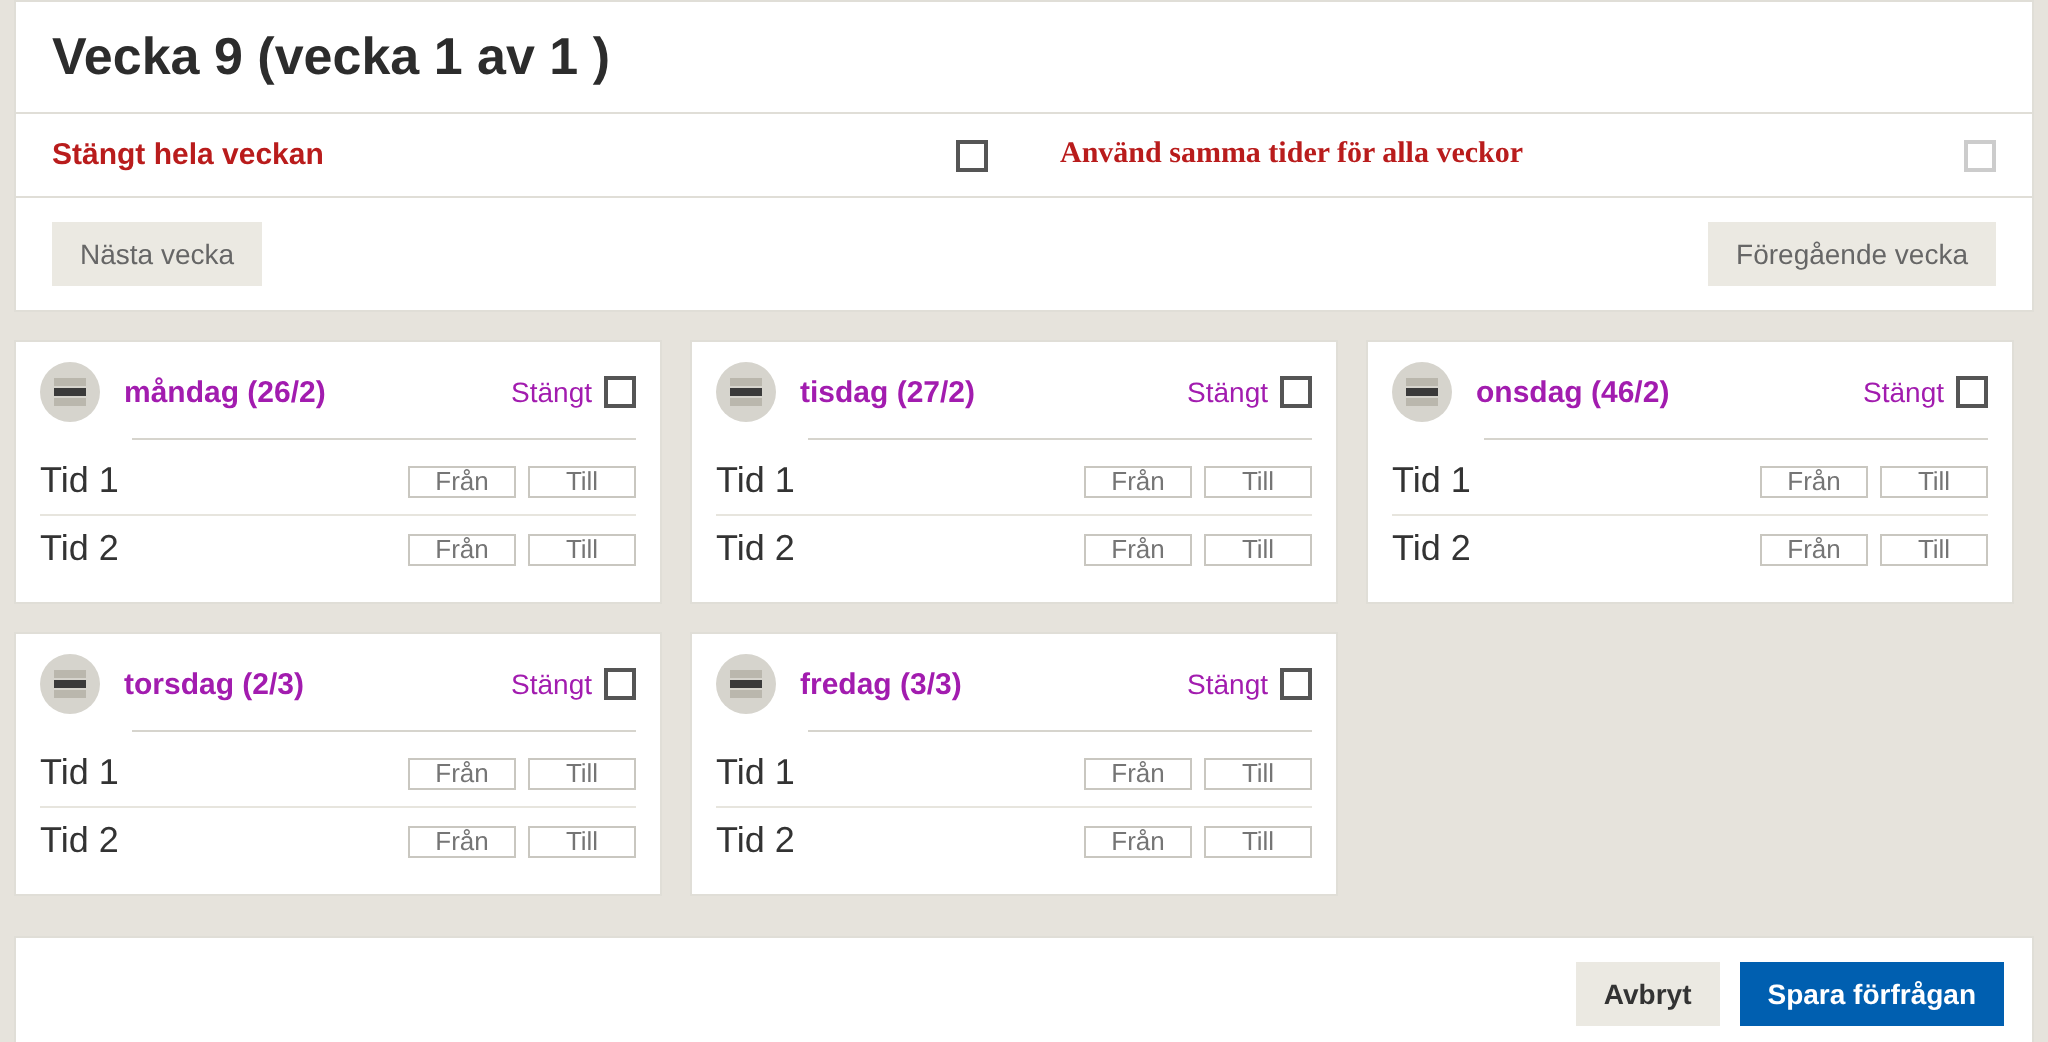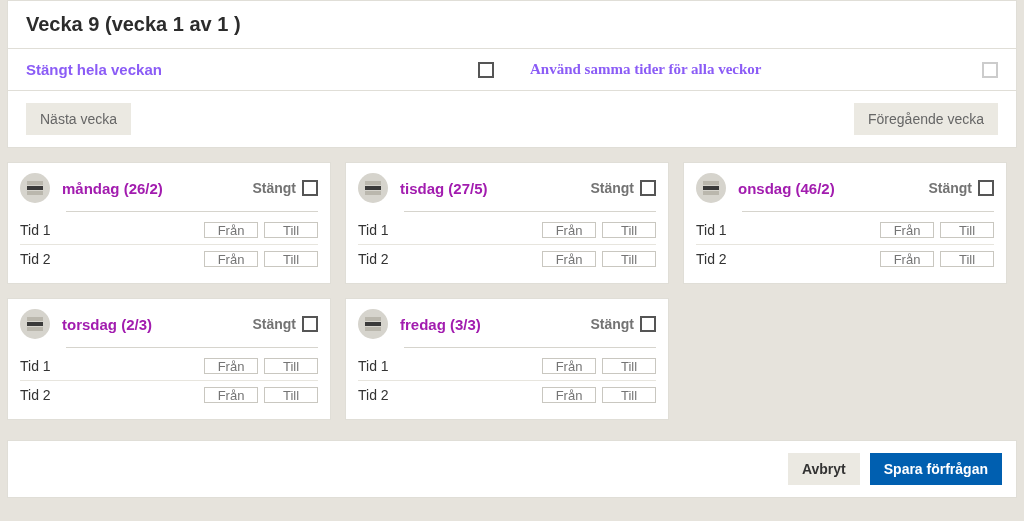--- a/index.html
+++ b/index.html
@@ -15,42 +15,42 @@
   }
   .panel-white {
     background: #fff;
     border: 1px solid #e0ded7;
   }
   .title-row {
     padding: 12px 18px;
     border-bottom: 1px solid #e0ded7;
   }
   .title-row h2 {
-    font-size: 20px;
+    font-size: 26px;
     font-weight: 900;
     color: #2c2c2c;
   }
   .options-row {
     display: flex;
     border-bottom: 1px solid #e0ded7;
   }
   .option-half {
     flex: 1;
     display: flex;
     align-items: center;
     justify-content: space-between;
     padding: 12px 18px;
   }
   .option-half + .option-half {
     border-left: 0px solid #e0ded7;
     font-family: Liberation Serif, serif;
   }
   .option-label {
     font-size: 15px;
-    color: #8b5cf6;
+    color: #b91c1c;
     font-weight: 600;
   }
   .checkbox {
     width: 16px;
     height: 16px;
     border: 2px solid #555;
     background: #fff;
     display: inline-block;
   }
   .checkbox.light {
@@ -101,22 +101,21 @@
     padding-bottom: 8px;
   }
   .day-header-right {
     margin-left: auto;
     display: flex;
     align-items: center;
     gap: 6px;
   }
   .day-header-right .closed-label {
     font-size: 14px;
-    color: #737373;
-    font-weight: bold;
+    color: #a21caf;
   }
   .day-name {
     font-size: 15px;
     font-weight: 700;
     color: #a21caf;
   }
   .day-icon {
     width: 30px;
     height: 30px;
     border-radius: 50%;
@@ -135,21 +134,21 @@
     margin-left: 46px;
     margin-bottom: 6px;
   }
   .time-row {
     display: flex;
     align-items: center;
     padding: 4px 0;
   }
   .time-label {
     width: 60px;
-    font-size: 14px;
+    font-size: 18px;
     color: #333;
   }
   .time-inputs {
     margin-left: auto;
     display: flex;
     gap: 6px;
   }
   .time-input {
     width: 54px;
     height: 16px;
@@ -225,21 +224,21 @@
             <input class="time-input" placeholder="Från" style="">
             <input class="time-input" placeholder="Till" style="">
           </div>
         </div>
       </div>
       <div class="day-card">
         <div class="day-header">
           <div class="day-icon">
             <div class="bars"></div>
           </div>
-          <span class="day-name">tisdag (27/5)</span>
+          <span class="day-name">tisdag (27/2)</span>
           <div class="day-header-right">
             <span class="closed-label">Stängt</span>
             <span class="checkbox"></span>
           </div>
         </div>
         <hr class="header-rule">
         <div class="time-row">
           <span class="time-label">Tid 1</span>
           <div class="time-inputs">
             <input class="time-input" placeholder="Från" style="">

